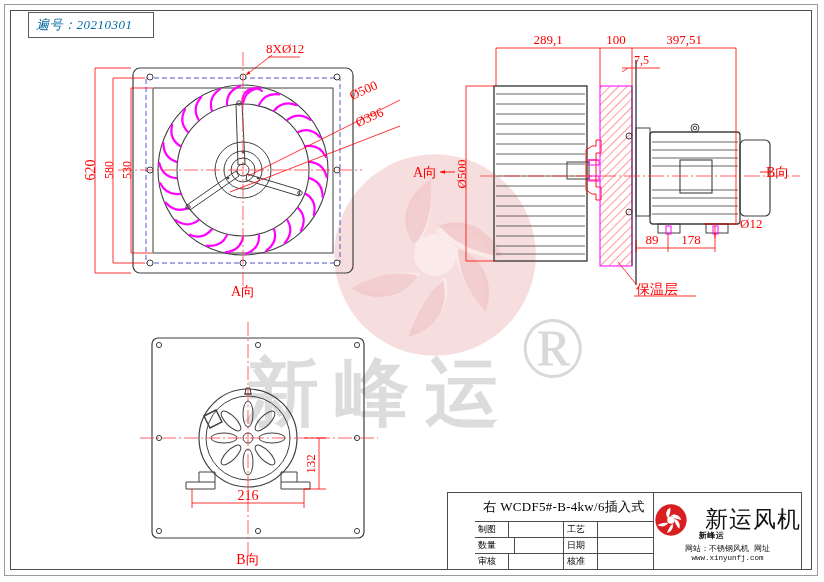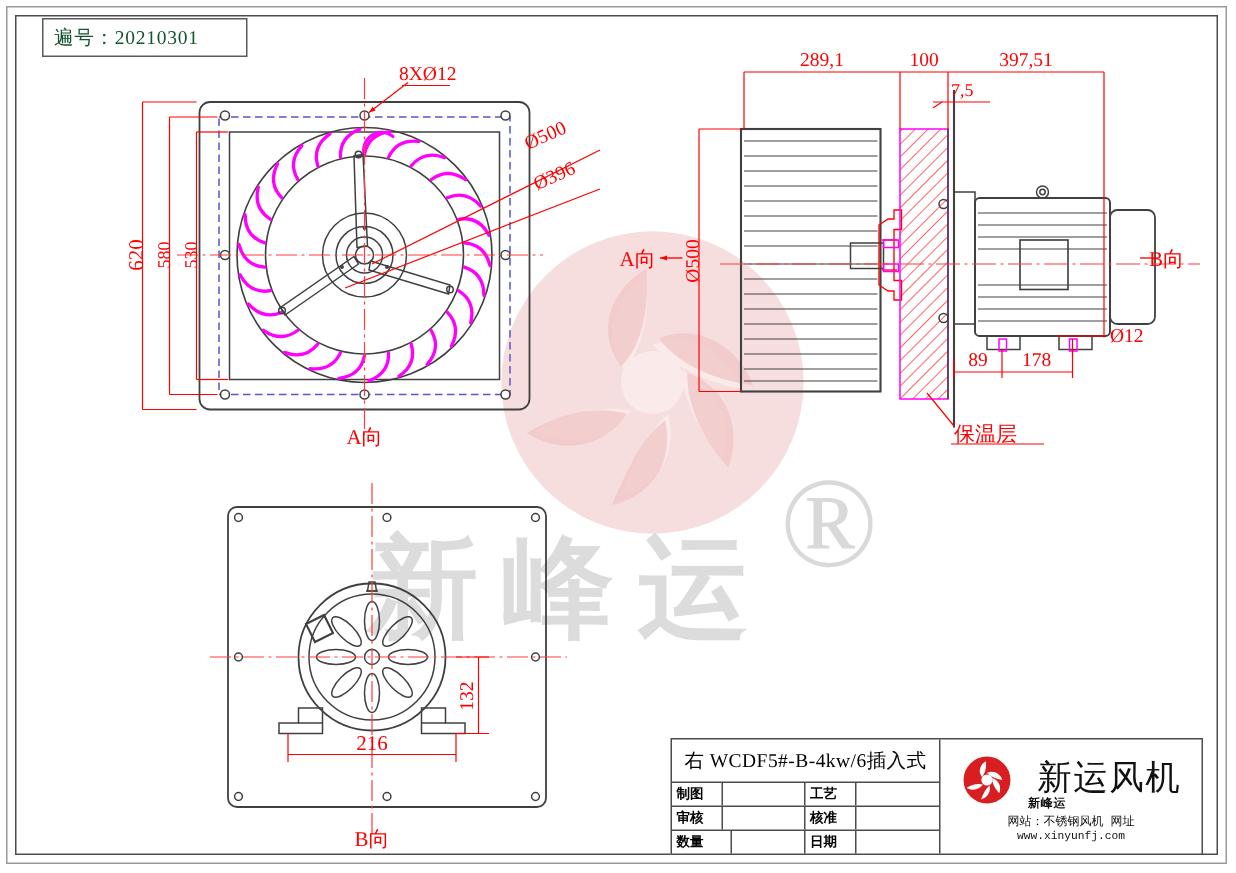--- a/index.html
+++ b/index.html
@@ -28,31 +28,32 @@
     position: absolute;
     left: 10px; top: 10px;
     width: 802px; height: 560px;
     border: 1px solid #4c4c4c;
     box-sizing: border-box;
   }
   
   .code-box {
     position: absolute;
     left: 28px; top: 12px;
-    width: 137px; height: 26px;
+    width: 126px; height: 26px;
     border: 1px solid #5a5a5a;
     box-sizing: border-box;
     display: flex;
     align-items: center;
     padding-left: 7px;
     font-size: 13px;
-    color: #14532d;
+    color: #0369a1;
     letter-spacing: .5px;
     background: #fff;
     z-index: 30;
+    font-style: italic;
   }
   
   .wm-layer { position: absolute; inset: 0; pointer-events: none; z-index: 1; }
   .wm-fan {
     position: absolute;
     left: 330px; top: 150px;
     width: 210px; height: 210px;
   }
   .wm-r {
     position: absolute;
@@ -83,40 +84,39 @@
   .title-block {
     position: absolute;
     left: 447px; top: 492px;
     width: 355px; height: 78px;
     border: 1px solid #4c4c4c;
     box-sizing: border-box;
     background: #fff;
     z-index: 25;
     display: flex;
   }
-  .tb-left { width: 178px; display: flex; flex-direction: column; border-right: 1px solid #4c4c4c; }
+  .tb-left { width: 178px; display: flex; flex-direction: column; border-right: 1px solid #4c4c4c; margin-left: 27px; }
   .tb-model {
     height: 28px;
     display: flex; align-items: center; justify-content: center;
     border-bottom: 1px solid #4c4c4c;
     font-size: 13px; color: #000;
     letter-spacing: .3px;
     white-space: nowrap;
   }
   .tb-rows { flex: 1; display: flex; flex-direction: column; }
   .tb-row { flex: 1; display: flex; border-bottom: 1px solid #4c4c4c; }
   .tb-row:last-child { border-bottom: none; }
   .tb-cell {
     border-right: 1px solid #4c4c4c;
     font-size: 9px;
     color: #000;
     display: flex; align-items: center;
     padding-left: 3px;
     box-sizing: border-box;
-    font-weight: bold;
   }
   .tb-cell.lbl { width: 34px; }
   .tb-cell.val { width: 55px; }
   .tb-cell.lbl2 { width: 34px; }
   .tb-cell.val2 { flex: 1; border-right: none; }
   .tb-cell.lbl-w { width: 40px; }
   .tb-cell.val-w { width: 49px; }
   .tb-right {
     flex: 1;
     display: flex; flex-direction: column;
@@ -484,30 +484,30 @@
       <div class="tb-rows">
 
         <div class="tb-row">
           <div class="tb-cell lbl">制图</div>
           <div class="tb-cell val"></div>
           <div class="tb-cell lbl2">工艺</div>
           <div class="tb-cell val2"></div>
         </div>
 
         <div class="tb-row">
+          <div class="tb-cell lbl-w">数量</div>
+          <div class="tb-cell val-w"></div>
+          <div class="tb-cell lbl2">日期</div>
+          <div class="tb-cell val2"></div>
+        </div>
+
+        <div class="tb-row">
           <div class="tb-cell lbl">审核</div>
           <div class="tb-cell val"></div>
           <div class="tb-cell lbl2">核准</div>
-          <div class="tb-cell val2"></div>
-        </div>
-
-        <div class="tb-row">
-          <div class="tb-cell lbl-w">数量</div>
-          <div class="tb-cell val-w"></div>
-          <div class="tb-cell lbl2">日期</div>
           <div class="tb-cell val2"></div>
         </div>
 
       </div>
     </div>
 
     <div class="tb-right">
       <div class="brand-row">
         <svg class="brand-logo" viewBox="0 0 100 100">
           <circle cx="50" cy="50" r="46" fill="#d81e20"></circle>

